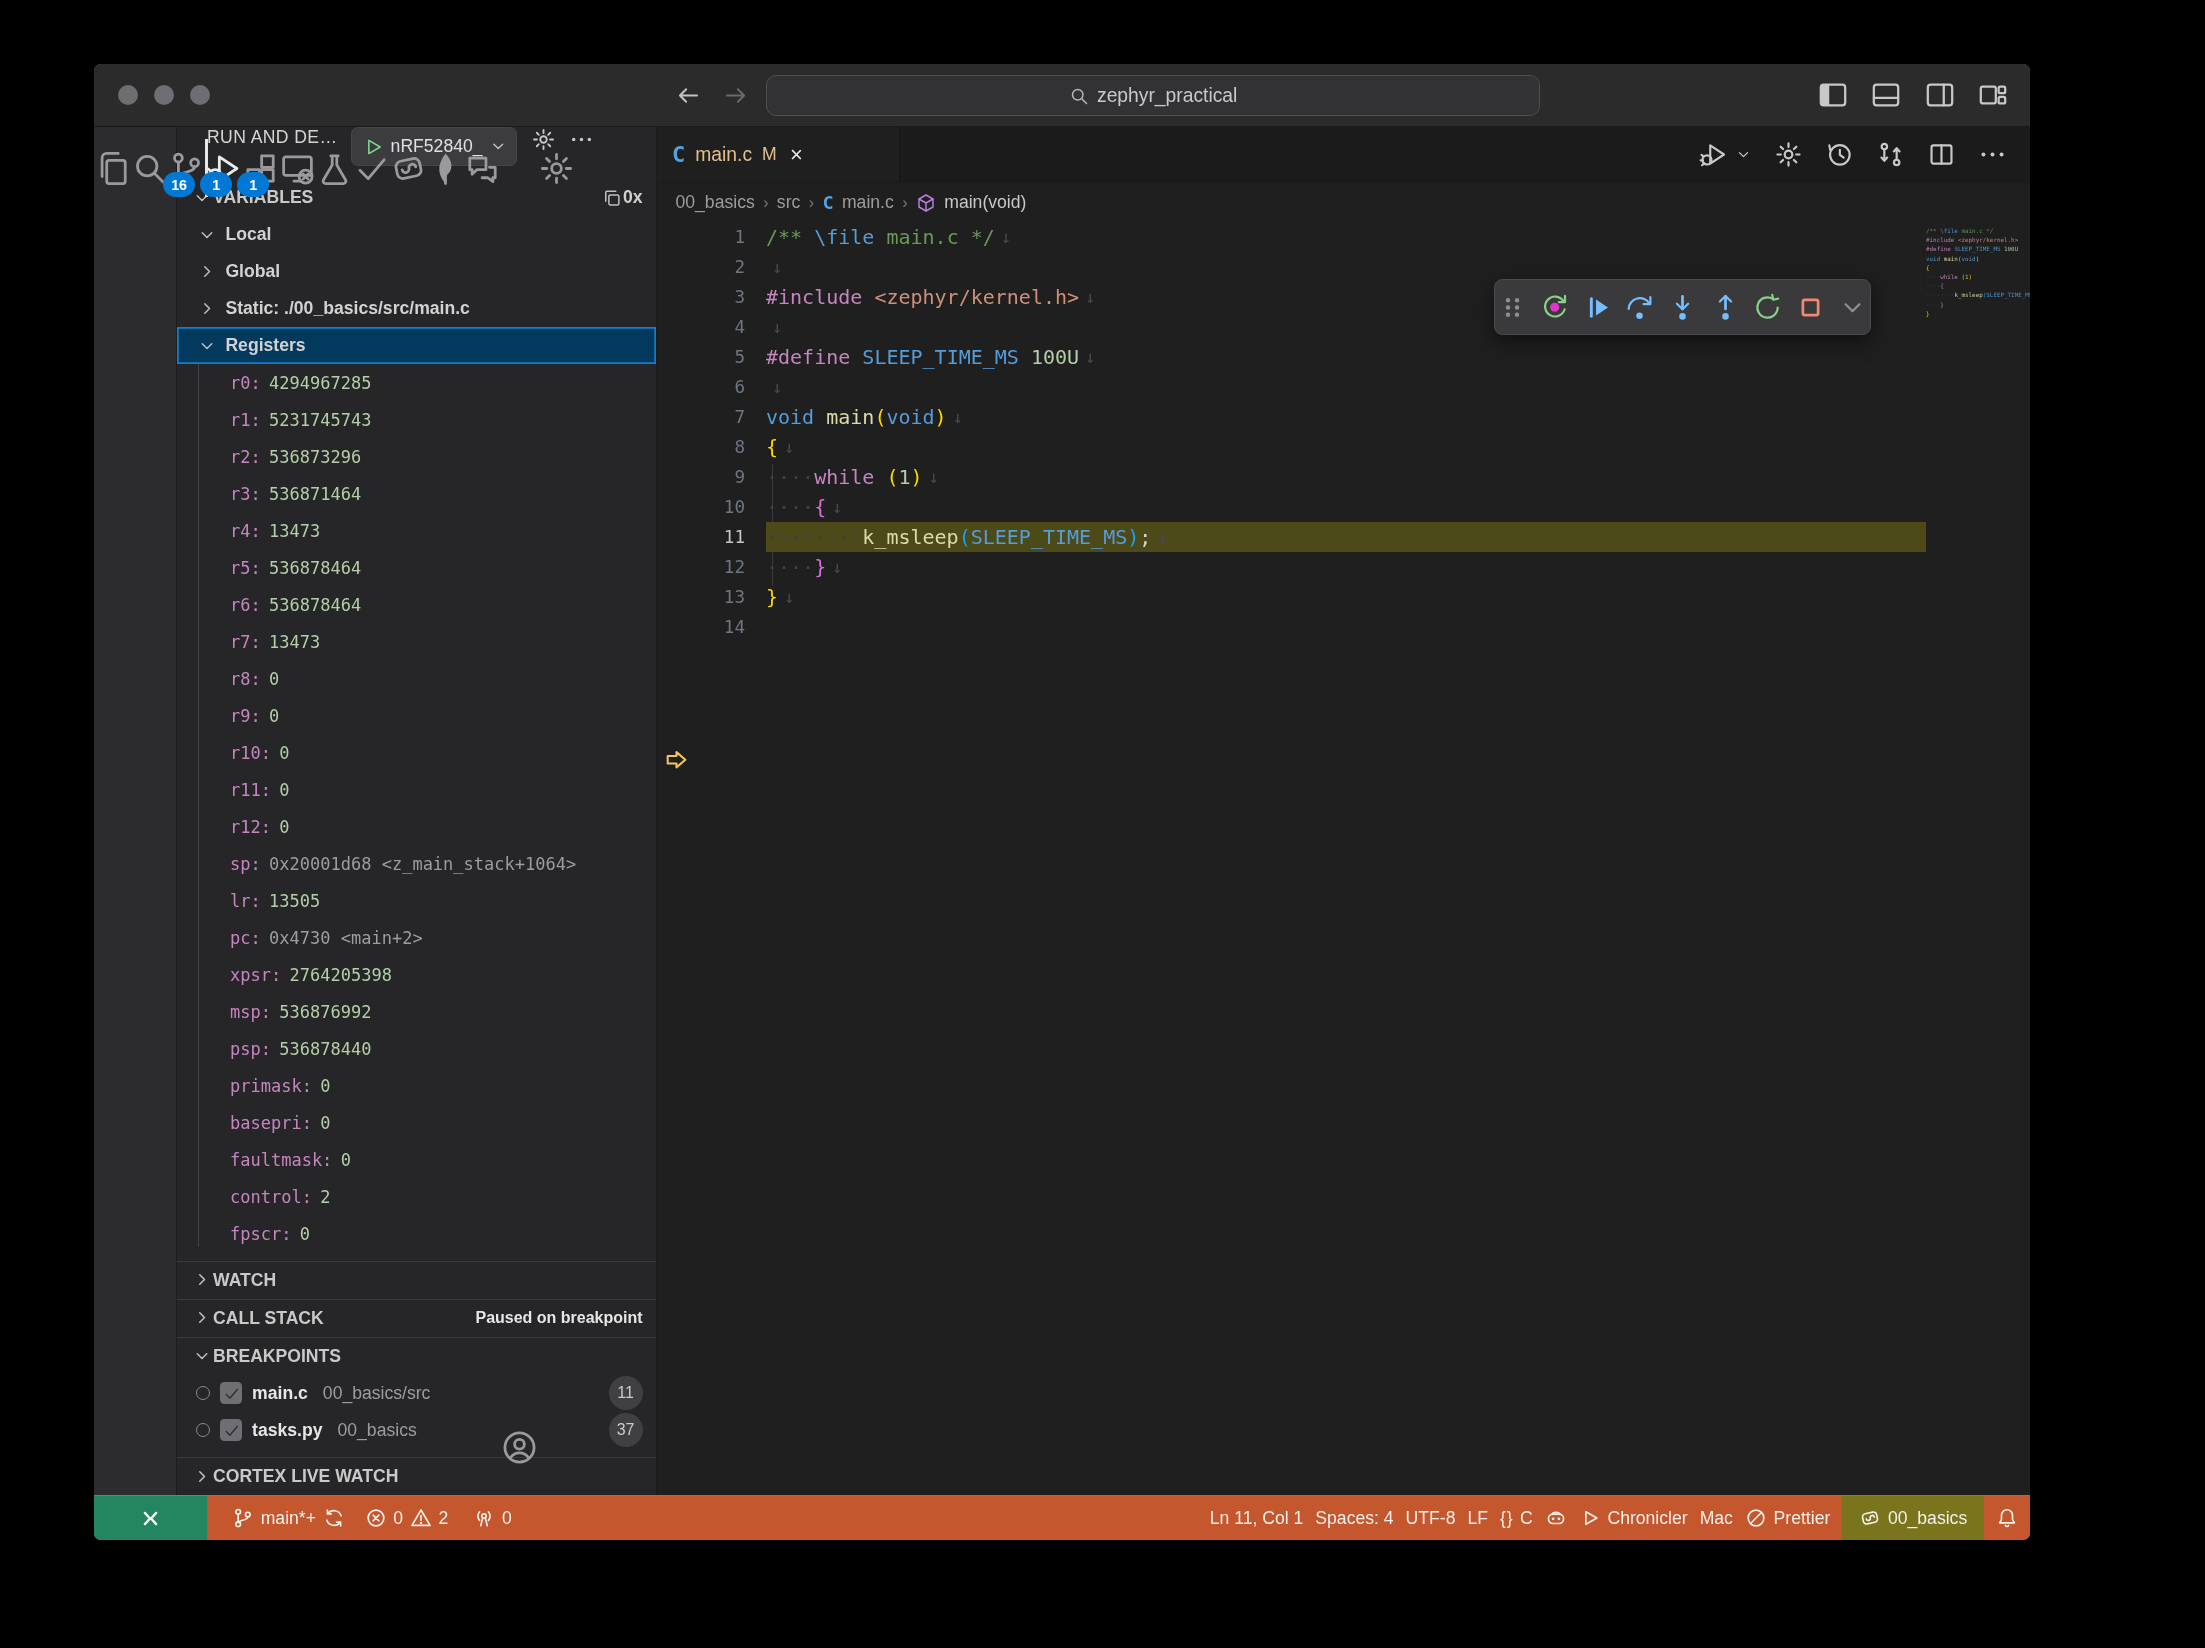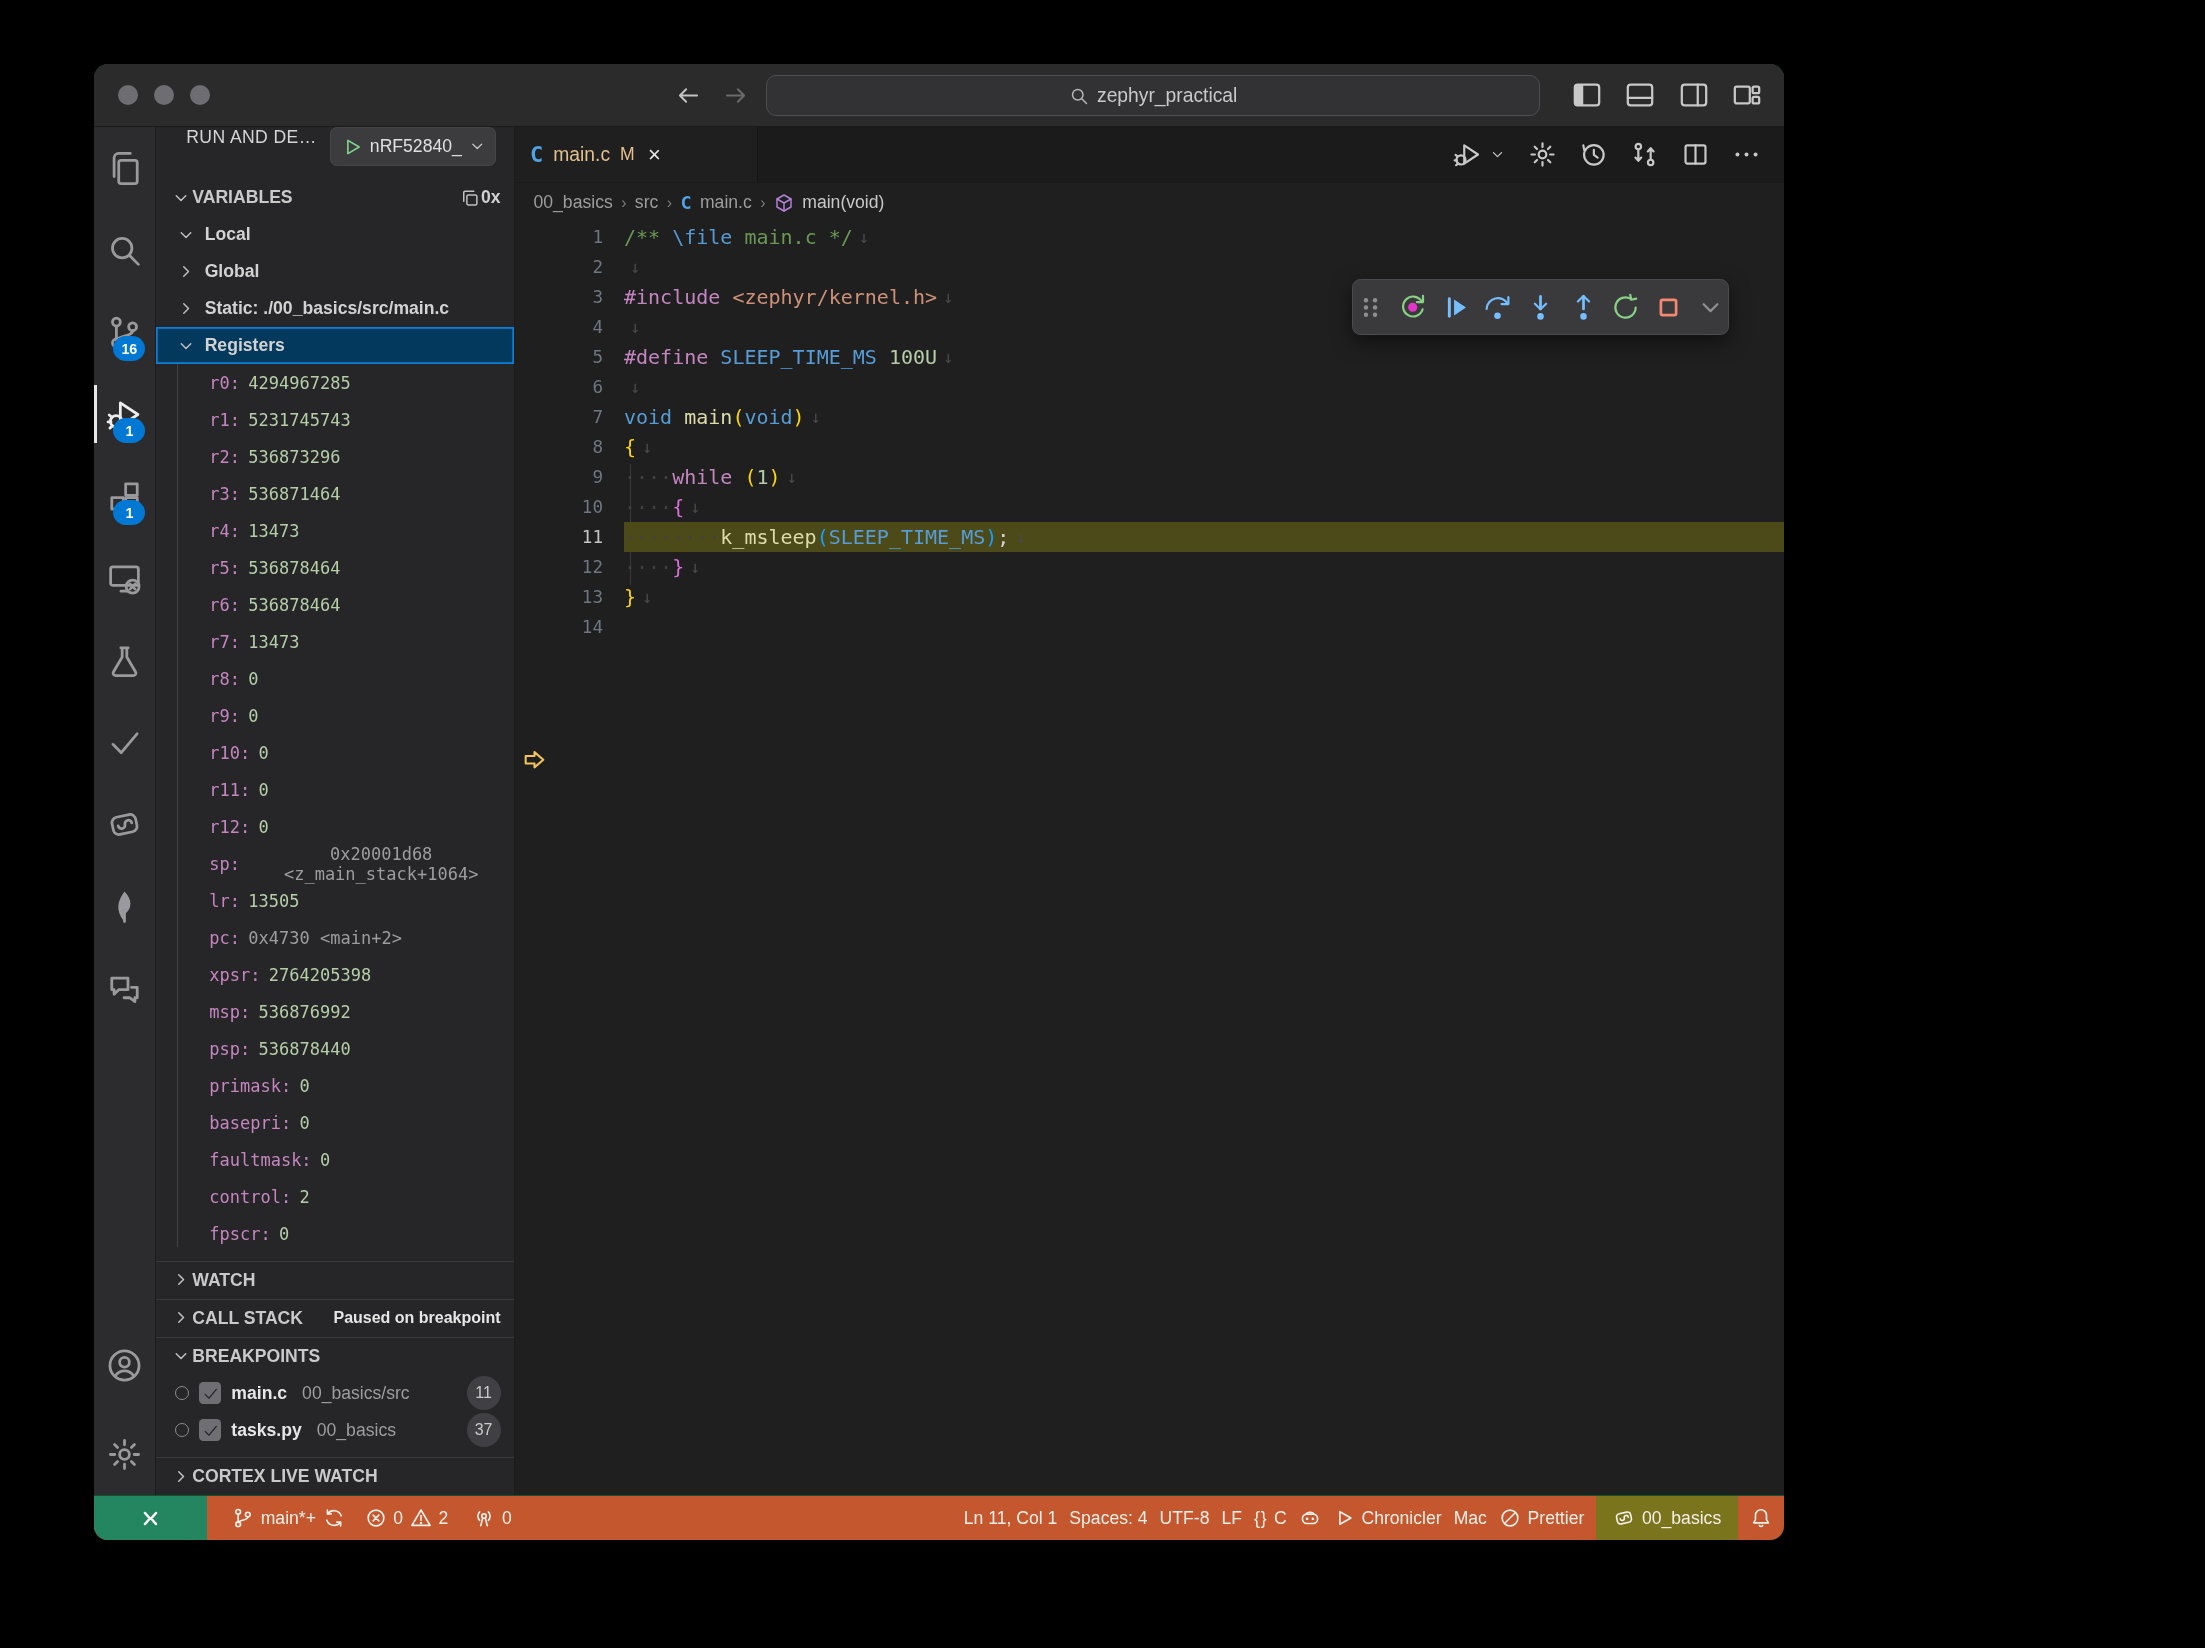--- a/index.html
+++ b/index.html
@@ -1,33 +1,33 @@
 <!DOCTYPE html>
 <html style="font-size:13.4px"><head>
 <meta charset="utf-8">
 <style>
   html,body{margin:0;padding:0;width:2205px;height:1649px;background:#000;overflow:hidden;
     font-family:"Liberation Sans",sans-serif;-webkit-font-smoothing:antialiased;}
-  .window{position:absolute;left:94px;top:64px;width:1690px;height:1476px;background:#14532d;
-    border-radius:14px;overflow:hidden;box-shadow:0 34px 101px rgba(0,0,0,.9);}
+  .window{position:absolute;left:94px;top:64px;width:1936px;height:1476px;background:#3b82f6;
+    border-radius:7px;overflow:hidden;box-shadow:0 34px 101px rgba(0,0,0,.9);}
   
   .titlebar{position:relative;height:62px;background:#2b2b2c;border-bottom:0.8px solid #1a1a1a;display:flex;align-items:center;}
   .traffic{display:flex;gap:16px;margin-left:23.5px;}
   .tl{width:20px;height:20px;border-radius:50%;background:#6d6d72;}
   .nav{position:absolute;left:582px;display:flex;gap:22px;color:#c3c3c3;}
   .nav .dim{color:#6b6b6b;}
   .nav .nico{width:25px;height:25px;}
   .cmdbox{position:absolute;left:672px;top:11px;width:772px;height:39px;background:#323234;border:0.8px solid #4e4e52;
     border-radius:10px;display:flex;align-items:center;justify-content:center;gap:8.4px;color:#c9c9c9;font-size:19.3px;}
   .cmdbox .cico{width:20px;height:20px;color:#b5b5b5;}
   .layoutctrls{position:absolute;right:22px;display:flex;gap:23.5px;color:#c8c8c8;}
   .layoutctrls .lico{width:30px;height:30px;}
   
   .mainrow{display:flex;height:1368px;}
-  .activitybar{width:82px;background:#2c2c2e;display:flex;flex-direction:column;border-right:0.8px solid #1c1c1c;}
+  .activitybar{width:82px;background:#2c2c2e;display:flex;flex-direction:row;border-right:0.8px solid #1c1c1c;}
   .ab-item{position:relative;height:82px;display:flex;align-items:center;justify-content:center;color:#9a9a9e;}
   .ab-item.active{color:#ececec;}
   .ab-item.active:before{content:"";position:absolute;left:0;top:11.8px;bottom:11.8px;width:3.4px;background:#e7e7e7;}
   .ab-item .aico{width:37px;height:37px;}
   .ab-badge{position:absolute;right:10px;bottom:11.8px;min-width:25px;height:25px;border-radius:12.6px;background:#0078d4;
     color:#fff;font-size:14.3px;font-weight:bold;display:flex;align-items:center;justify-content:center;padding:0 3.4px;}
   .ab-bottom{margin-top:auto;margin-bottom:6.7px;}
   
   .sidebar{width:479px;background:#262628;border-right:0.8px solid #1c1c1c;color:#cccccc;display:flex;flex-direction:column;overflow:hidden;}
   .sb-header{height:55px;display:flex;padding:0 11.8px 0 30px;gap:13.4px;}

